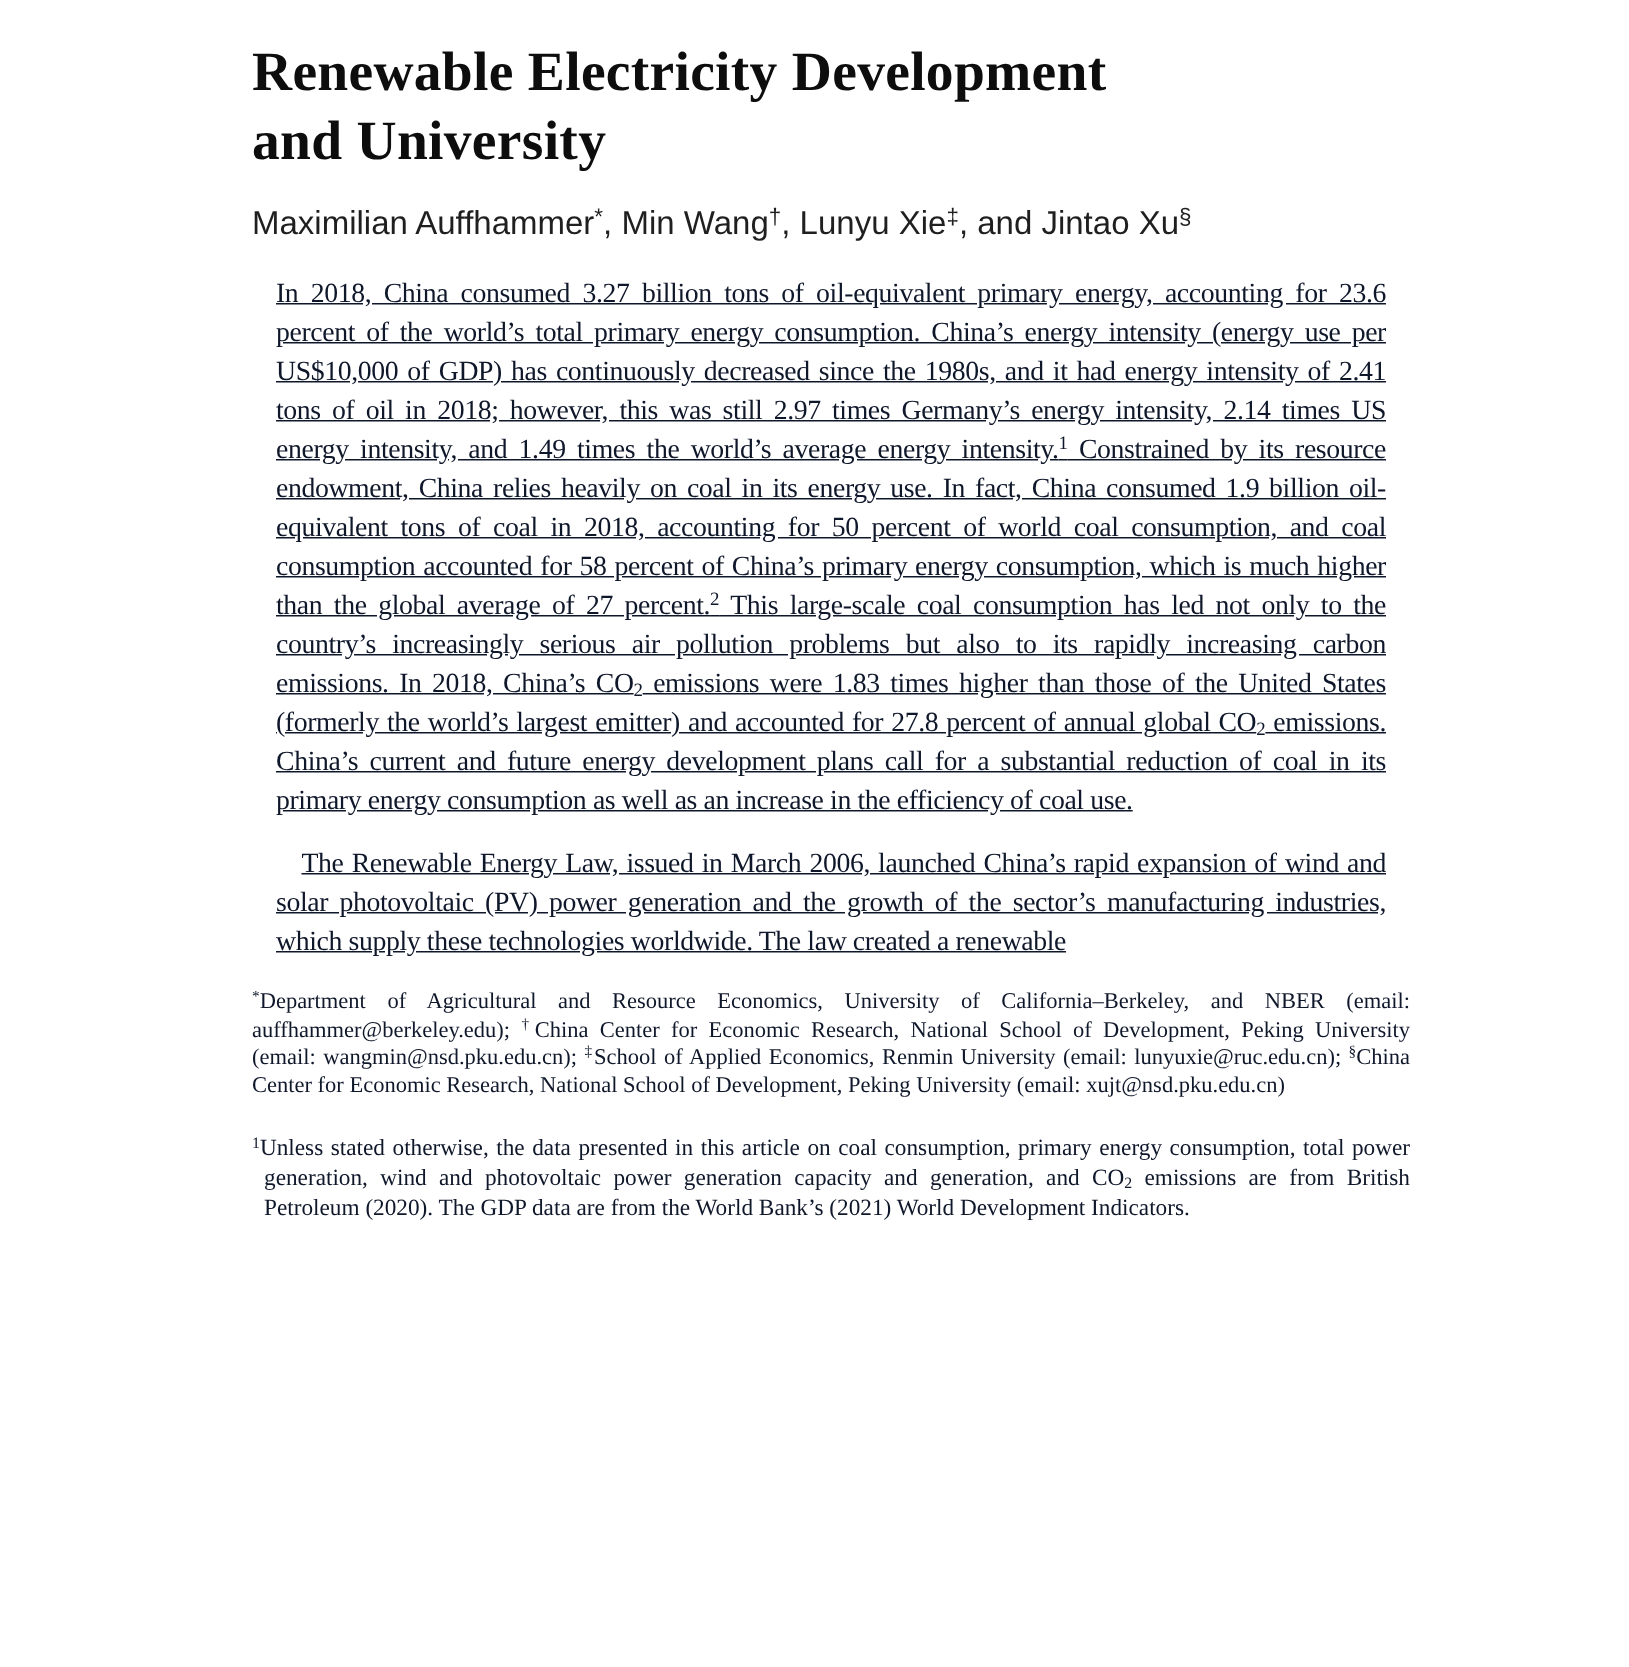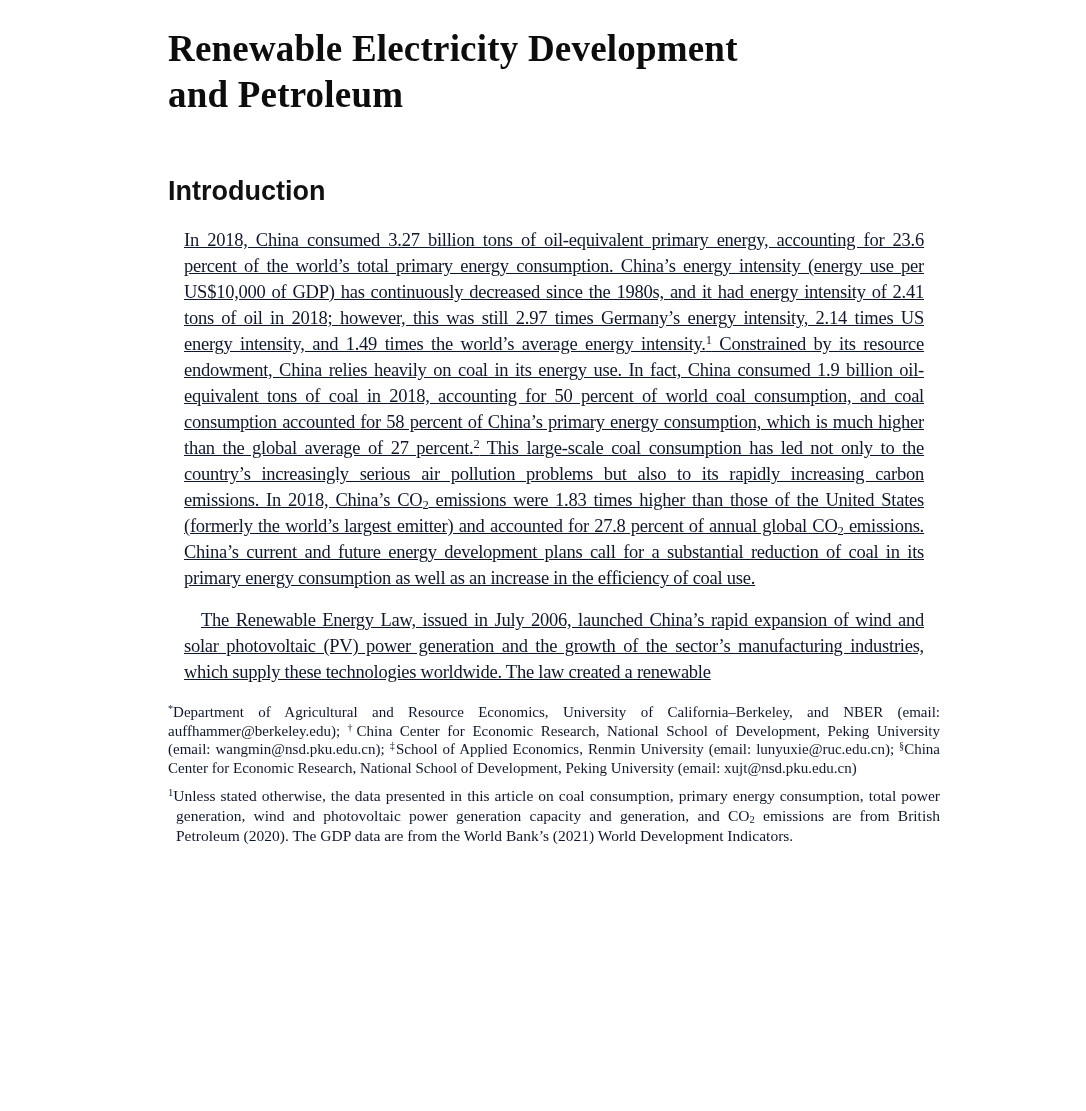--- a/index.html
+++ b/index.html
@@ -57,21 +57,21 @@
     color: #0f172a;
   }
   .affiliations {
     margin: 18px 0 0 0;
     font-size: 15px;
     line-height: 18.5px;
     text-align: justify;
     hyphens: auto;
     -webkit-hyphens: auto;
   }
-  .footnotes { margin-top: 9px; }
+  .footnotes { margin-top: 23px; }
   .footnote {
     margin: 0;
     font-size: 15.5px;
     line-height: 20px;
     text-align: justify;
     hyphens: auto;
     -webkit-hyphens: auto;
     padding-left: 8px;
     text-indent: -8px;
   }
@@ -90,28 +90,28 @@
   sub { bottom: -0.22em; }
 </style>
 </head>
 <body>
 
 <div class="page">
 
   <header>
     <h1 class="title">
       <span class="title-line">Renewable Electricity Development</span>
-      <span class="title-line">and Petroleum</span>
+      <span class="title-line">and University</span>
     </h1>
+    <p class="authors">Maximilian Auffhammer<sup>*</sup>, Min Wang<sup>†</sup>, Lunyu Xie<sup>‡</sup>, and Jintao Xu<sup>§</sup></p>
   </header>
 
   <main>
-    <h2 class="section-heading">Introduction</h2>
     <p class="body-text first-para">In 2018, China consumed 3.27 billion tons of oil-equivalent primary energy, accounting for 23.6 percent of the world’s total primary energy consumption. China’s energy intensity (energy use per US$10,000 of GDP) has continuously decreased since the 1980s, and it had energy intensity of 2.41 tons of oil in 2018; however, this was still 2.97 times Germany’s energy intensity, 2.14 times US energy intensity, and 1.49 times the world’s average energy intensity.<sup>1</sup> Constrained by its resource endowment, China relies heavily on coal in its energy use. In fact, China consumed 1.9 billion oil-equivalent tons of coal in 2018, accounting for 50 percent of world coal consumption, and coal consumption accounted for 58 percent of China’s primary energy consumption, which is much higher than the global average of 27 percent.<sup>2</sup> This large-scale coal consumption has led not only to the country’s increasingly serious air pollution problems but also to its rapidly increasing carbon emissions. In 2018, China’s CO<sub>2</sub> emissions were 1.83 times higher than those of the United States (formerly the world’s largest emitter) and accounted for 27.8 percent of annual global CO<sub>2</sub> emissions. China’s current and future energy development plans call for a substantial reduction of coal in its primary energy consumption as well as an increase in the efficiency of coal use.</p>
-    <p class="body-text para-indent">The Renewable Energy Law, issued in July 2006, launched China’s rapid expansion of wind and solar photovoltaic (PV) power generation and the growth of the sector’s manufacturing industries, which supply these technologies worldwide. The law created a renewable</p>
+    <p class="body-text para-indent">The Renewable Energy Law, issued in March 2006, launched China’s rapid expansion of wind and solar photovoltaic (PV) power generation and the growth of the sector’s manufacturing industries, which supply these technologies worldwide. The law created a renewable</p>
   </main>
 
   <footer class="footnote-area">
     <p class="affiliations"><sup>*</sup>Department of Agricultural and Resource Economics, University of California–Berkeley, and NBER (email: auffhammer@berkeley.edu); <sup>†</sup>China Center for Economic Research, National School of Development, Peking University (email: wangmin@nsd.pku.edu.cn); <sup>‡</sup>School of Applied Economics, Renmin University (email: lunyuxie@ruc.edu.cn); <sup>§</sup>China Center for Economic Research, National School of Development, Peking University (email: xujt@nsd.pku.edu.cn)</p>
     <div class="footnotes">
       <p class="footnote"><sup>1</sup>Unless stated otherwise, the data presented in this article on coal consumption, primary energy consumption, total power generation, wind and photovoltaic power generation capacity and generation, and CO<sub>2</sub> emissions are from British Petroleum (2020). The GDP data are from the World Bank’s (2021) World Development Indicators.</p>
     </div>
   </footer>
 
 </div>

